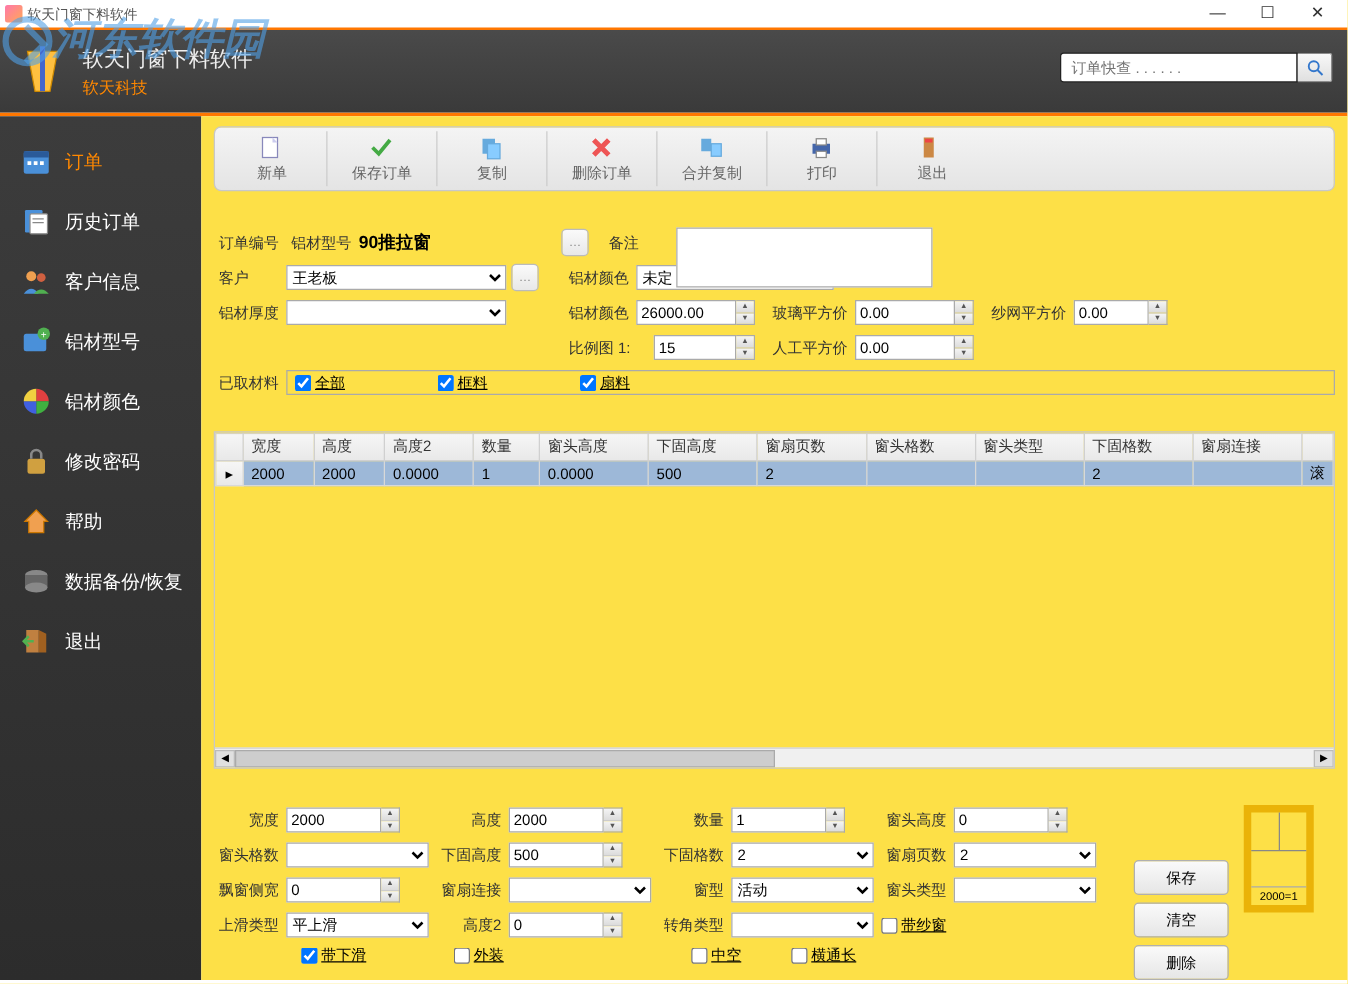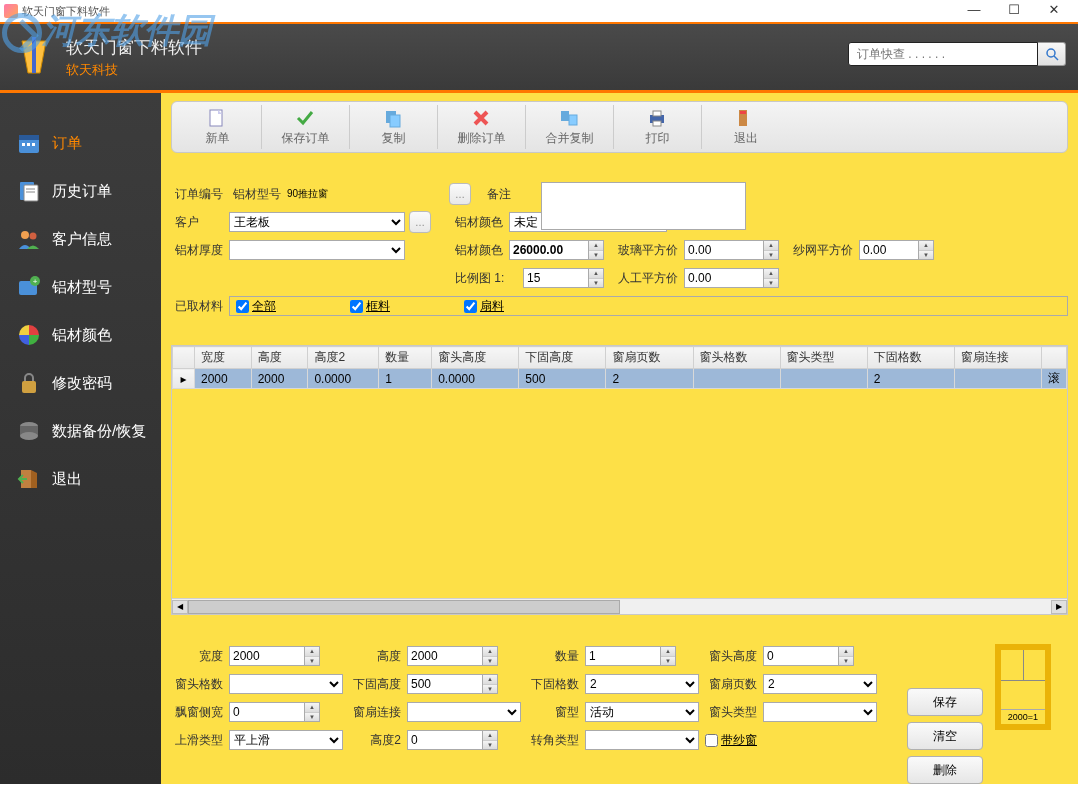--- a/index.html
+++ b/index.html
@@ -19,37 +19,37 @@
 .header .search-wrap { position: absolute; right: 12px; top: 18px; display: flex; }
 .header .search-wrap input { width: 190px; height: 24px; border: 1px solid #222; border-radius: 3px 0 0 3px; padding: 0 8px; font-size: 12px; background: #fff; }
 .header .search-wrap .sbtn { width: 28px; height: 24px; background: linear-gradient(#f8f8f8,#e0e0e0); border: 1px solid #999; border-left: none; border-radius: 0 3px 3px 0; display: flex; align-items: center; justify-content: center; cursor: pointer; }
 
 .watermark { position: absolute; top: 8px; left: 2px; font-size: 34px; font-weight: bold; color: rgba(80,160,230,0.6); pointer-events: none; z-index: 100; font-style: italic; }
 .watermark .wm-icon { display: inline-block; width: 40px; height: 40px; border: 5px solid rgba(80,160,230,0.6); border-radius: 50%; vertical-align: middle; position: relative; }
 .watermark .wm-icon::after { content: ''; position: absolute; width: 18px; height: 18px; border-right: 5px solid rgba(80,160,230,0.6); border-top: 5px solid rgba(80,160,230,0.6); transform: rotate(45deg); top: 6px; left: 4px; }
 
 .body-wrap { display: flex; height: calc(787px - 22px - 68px - 3px); border-top: 3px solid #ff7700; }
 
-.sidebar { width: 161px; background: linear-gradient(#3c3c3c,#2c2c2c); padding-top: 26px; }
+.sidebar { width: 161px; background: linear-gradient(#3c3c3c,#2c2c2c); padding-top: 12px; }
 .side-item { display: flex; align-items: center; height: 48px; padding-left: 16px; color: #fff; font-size: 15px; cursor: pointer; }
 .side-item.active { color: #ff8800; }
 .side-item .sicon { width: 26px; height: 26px; margin-right: 10px; display: flex; align-items: center; justify-content: center; }
 
 .main { flex: 1; background: #fde047; display: flex; flex-direction: column; justify-content: space-between; }
 
 .toolbar { height: 52px; margin: 8px 10px 0 10px; background: linear-gradient(#f4f4f4,#e4e4e4); border: 1px solid #c8c8c8; border-radius: 6px; display: flex; align-items: center; padding: 2px; }
 .tbtn { width: 88px; height: 44px; border-right: 1px solid #ccc; display: flex; flex-direction: column; align-items: center; justify-content: center; font-size: 12px; color: #666; cursor: pointer; }
 .tbtn:last-child { border-right: none; }
 .tbtn .ticon { width: 22px; height: 20px; margin-bottom: 2px; }
 
 .form-area { margin: 6px 10px 0 10px; font-size: 12px; }
 .frow { display: flex; align-items: center; height: 28px; }
 .flabel { width: 58px; text-align: left; color: #333; padding-left: 4px; }
 .fval-red { color: #cc0000; font-weight: bold; font-size: 14px; }
-.fval-bold { font-weight: normal; font-size: 10px; }
+.fval-bold { font-weight: bold; font-size: 14px; }
 .combo { height: 20px; border: 1px solid #aaa; background: #fff; font-size: 12px; }
 .sqbtn { width: 22px; height: 22px; border: 1px solid #bbb; border-radius: 4px; background: linear-gradient(#fafafa,#e8e8e8); margin-left: 4px; cursor: pointer; display: flex; align-items: center; justify-content: center; font-size: 10px; color: #888; }
 .spin-wrap { display: inline-flex; align-items: center; }
 .spin-wrap input { height: 20px; border: 1px solid #aaa; padding: 0 3px; font-size: 12px; text-align: left; }
 .spin-btns { display: flex; flex-direction: column; width: 15px; height: 20px; border: 1px solid #aaa; border-left: none; }
 .spin-btns div { flex: 1; background: linear-gradient(#f4f4f4,#dcdcdc); font-size: 6px; text-align: center; line-height: 8px; cursor: pointer; color: #555; }
 .spin-btns div:first-child { border-bottom: 1px solid #ccc; }
 .chk { display: inline-flex; align-items: center; margin-right: 14px; font-size: 12px; text-decoration: underline; }
 .chk input { margin-right: 3px; width: 13px; height: 13px; }
 .remark-box { border: 1px solid #aaa; width: 205px; height: 48px; resize: none; font-size: 12px; }
@@ -185,20 +185,28 @@
           <svg width="24" height="24">
             <rect x="5" y="10" width="14" height="12" fill="#d0a040" rx="2"></rect>
             <path d="M8 10 V7 a4 4 0 0 1 8 0 V10" fill="none" stroke="#888" stroke-width="2"></path>
           </svg>
         </span>
       <span>修改密码</span>
     </div>
     <div class="side-item">
       <span class="sicon">
           <svg width="24" height="24">
+            <path d="M3 12 L12 3 L21 12 L18 12 L18 21 L6 21 L6 12 Z" fill="#f0a050" stroke="#cc7700"></path>
+          </svg>
+        </span>
+      <span>帮助</span>
+    </div>
+    <div class="side-item">
+      <span class="sicon">
+          <svg width="24" height="24">
             <ellipse cx="12" cy="7" rx="9" ry="4" fill="#888"></ellipse>
             <rect x="3" y="7" width="18" height="10" fill="#666"></rect>
             <ellipse cx="12" cy="17" rx="9" ry="4" fill="#888"></ellipse>
           </svg>
         </span>
       <span>数据备份/恢复</span>
     </div>
     <div class="side-item">
       <span class="sicon">
           <svg width="24" height="24">
@@ -279,21 +287,21 @@
         <span style="width:20px"></span>
         <span class="flabel">铝材颜色</span>
         <select class="combo" style="width:158px"><option>未定</option></select>
       </div>
       <div class="frow">
         <span class="flabel">铝材厚度</span>
         <select class="combo" style="width:176px"><option></option></select>
         <span style="width:46px"></span>
         <span class="flabel">铝材颜色</span>
         <span class="spin-wrap">
-            <input style="width: 80px; font-weight: bold;" value="26000.00">
+            <input style="width: 80px;" value="26000.00">
             <span class="spin-btns">
               <div>▲</div>
               <div>▼</div>
             </span>
           </span>
         <span style="width:10px"></span>
         <span class="flabel" style="width:70px">玻璃平方价</span>
         <span class="spin-wrap">
             <input style="width: 80px;" value="0.00">
             <span class="spin-btns">
@@ -506,20 +514,41 @@
               <span class="bf-label">转角类型</span>
               <select class="combo bf-input" style="width:92px"><option></option></select>
             </div>
           <div class="bf-cell">
               <label class="chk">
                 <input type="checkbox" style="">
                 <span>带纱窗</span>
               </label>
             </div>
         </div>
+        <div class="bf-chk-row">
+          <span style="width:60px"></span>
+          <label class="chk">
+              <input type="checkbox" checked="" style="">
+              <span>带下滑</span>
+            </label>
+          <span style="width:30px"></span>
+          <label class="chk">
+              <input type="checkbox" style="">
+              <span>外装</span>
+            </label>
+          <span style="width:110px"></span>
+          <label class="chk">
+              <input type="checkbox" style="">
+              <span>中空</span>
+            </label>
+          <label class="chk">
+              <input type="checkbox" style="">
+              <span>横通长</span>
+            </label>
+        </div>
       </div>
       <div class="action-btns">
         <button>保存</button>
         <button>清空</button>
         <button>删除</button>
       </div>
       <div class="preview">
         <div class="pv-draw"></div>
         <div class="pv-label">2000=1</div>
       </div>

